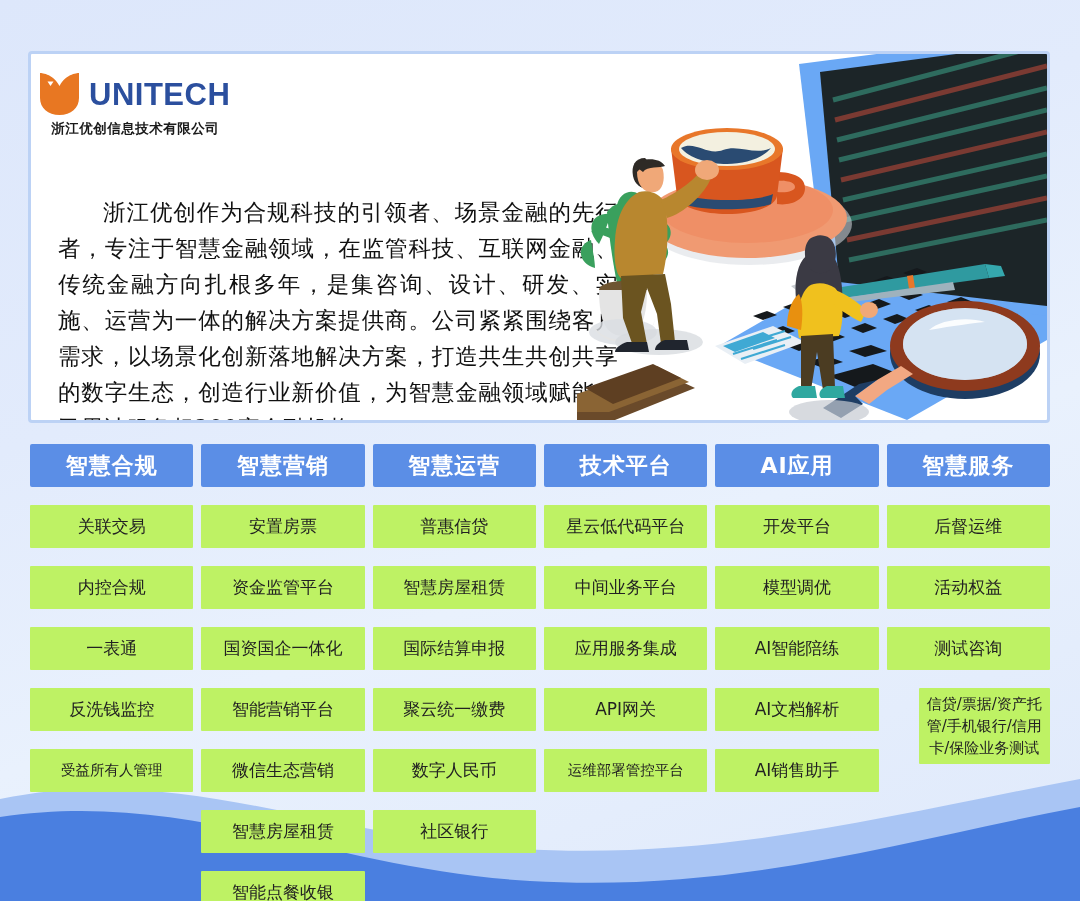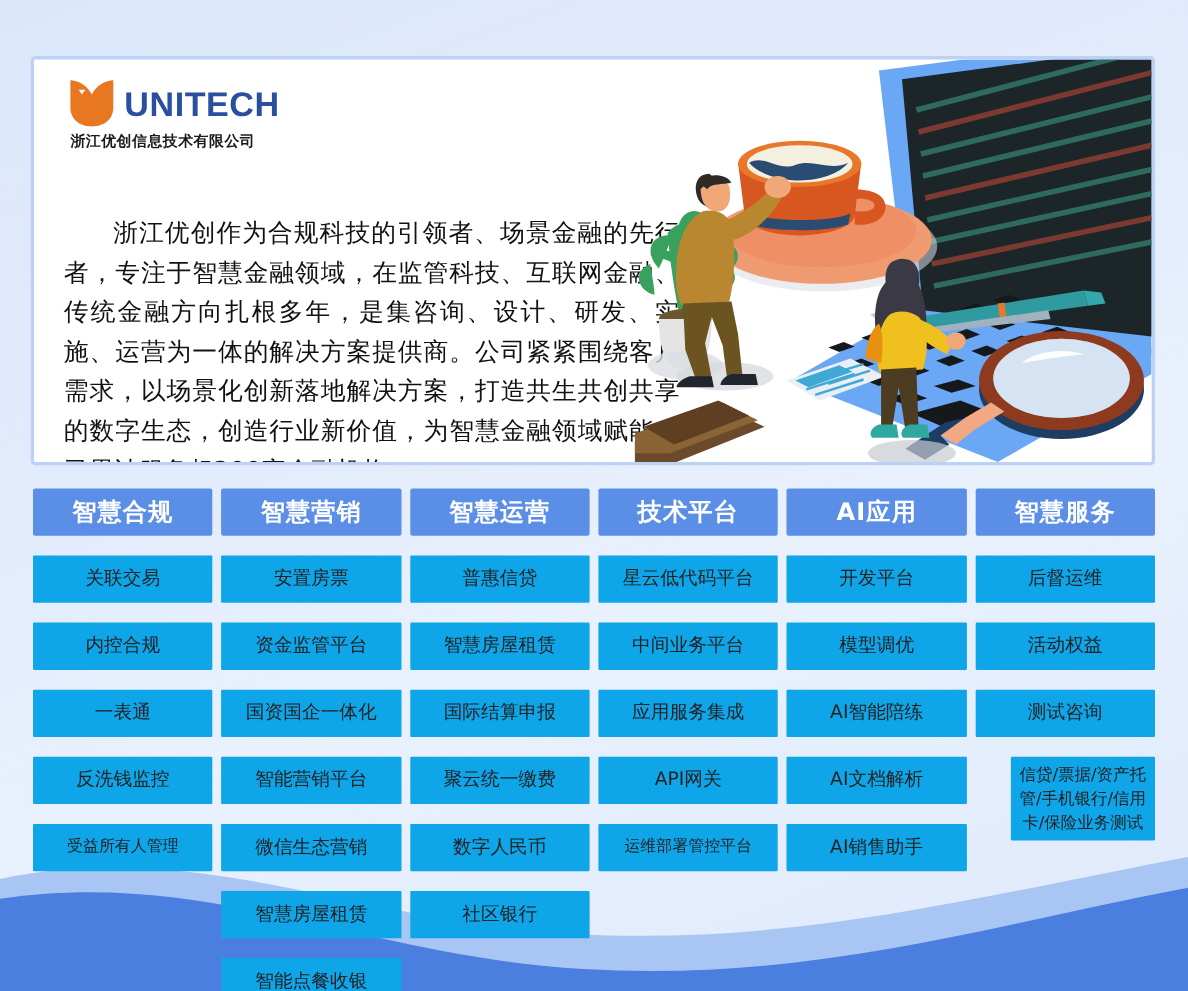--- a/index.html
+++ b/index.html
@@ -25,22 +25,22 @@
     width: 1022px; height: 372px;
     background: #ffffff;
     border: 3px solid #bcd2f5;
     border-radius: 4px;
     overflow: hidden;
     z-index: 2;
   }
 
   
   #logo-block {
-    position: absolute; left: 32px; top: 18px;
-    display: flex; flex-direction: column; align-items: flex-start;
+    position: absolute; left: 8px; top: 18px;
+    display: flex; flex-direction: column; align-items: center;
   }
   #logo-row { display: flex; align-items: center; }
   #logo-mark { width: 41px; height: 44px; display:block; }
   #logo-word {
     font-family: "Liberation Sans", sans-serif;
     font-weight: bold;
     font-size: 31px;
     letter-spacing: 0.5px;
     color: #2b4f9e;
     margin-left: 9px;
@@ -92,21 +92,21 @@
     font-family: "DejaVu Sans", "Liberation Sans", sans-serif;
     font-weight: bold;
     font-size: 22px;
     letter-spacing: 1px;
     display: flex; align-items: center; justify-content: center;
     border-radius: 2px;
     white-space: nowrap;
   }
   .cell {
     min-height: 43px;
-    background: #0ea5e9;
+    background: #bef264;
     color: #222222;
     font-family: "DejaVu Sans", "Liberation Sans", sans-serif;
     font-size: 17px;
     display: flex; align-items: center; justify-content: center;
     text-align: center;
     border-radius: 1px;
     padding: 2px 3px;
     line-height: 23px;
   }
   .cell.small { font-size: 14.5px; }

